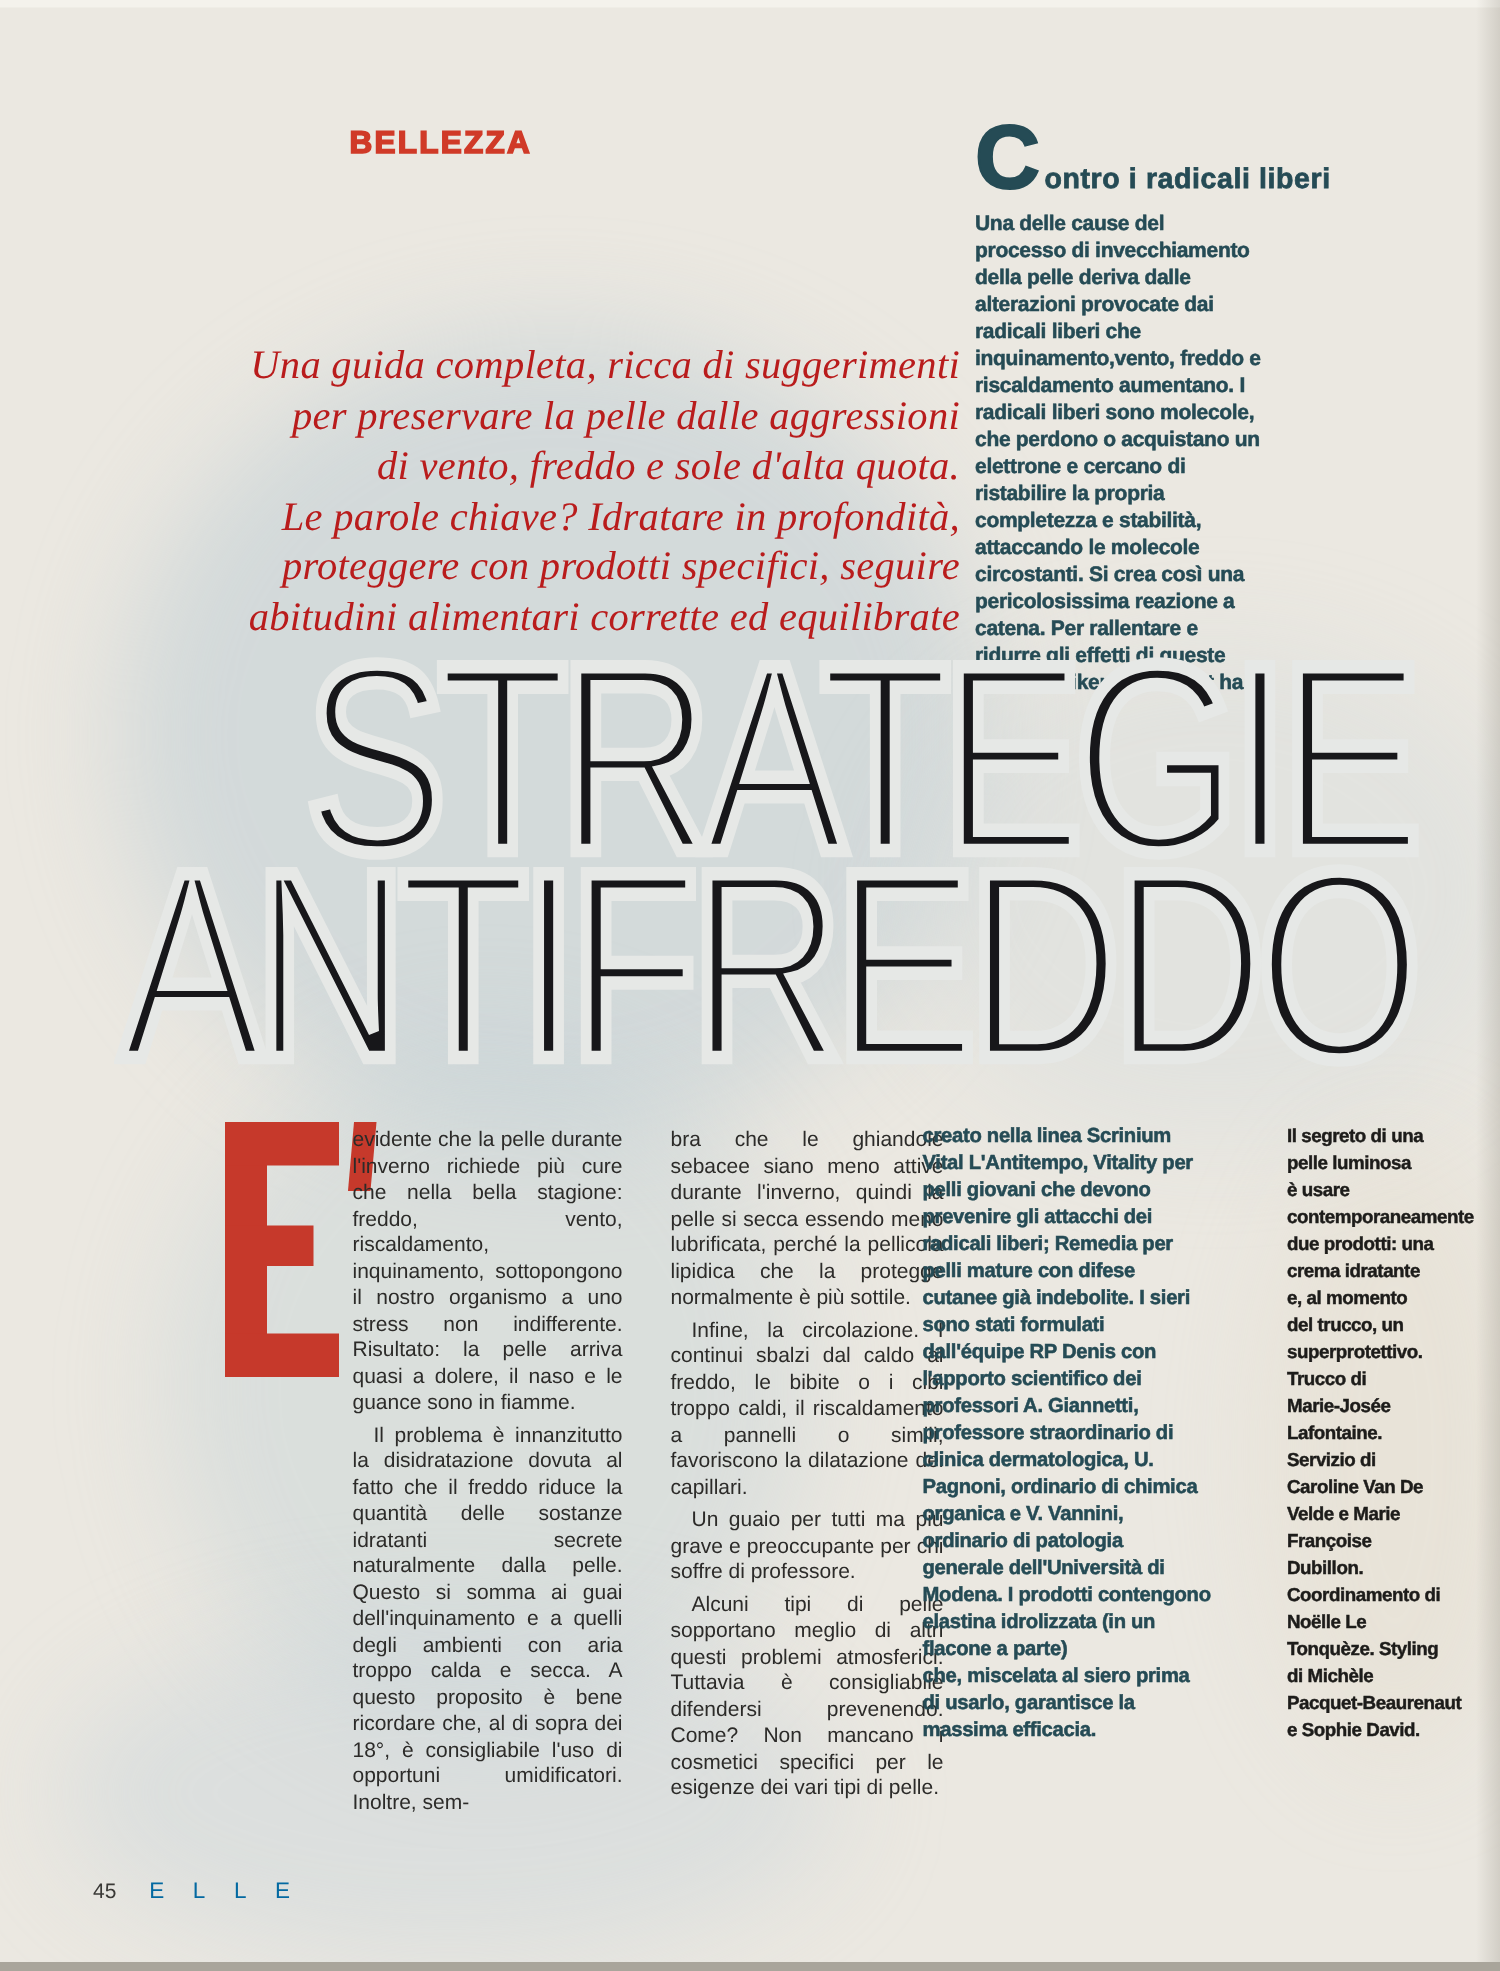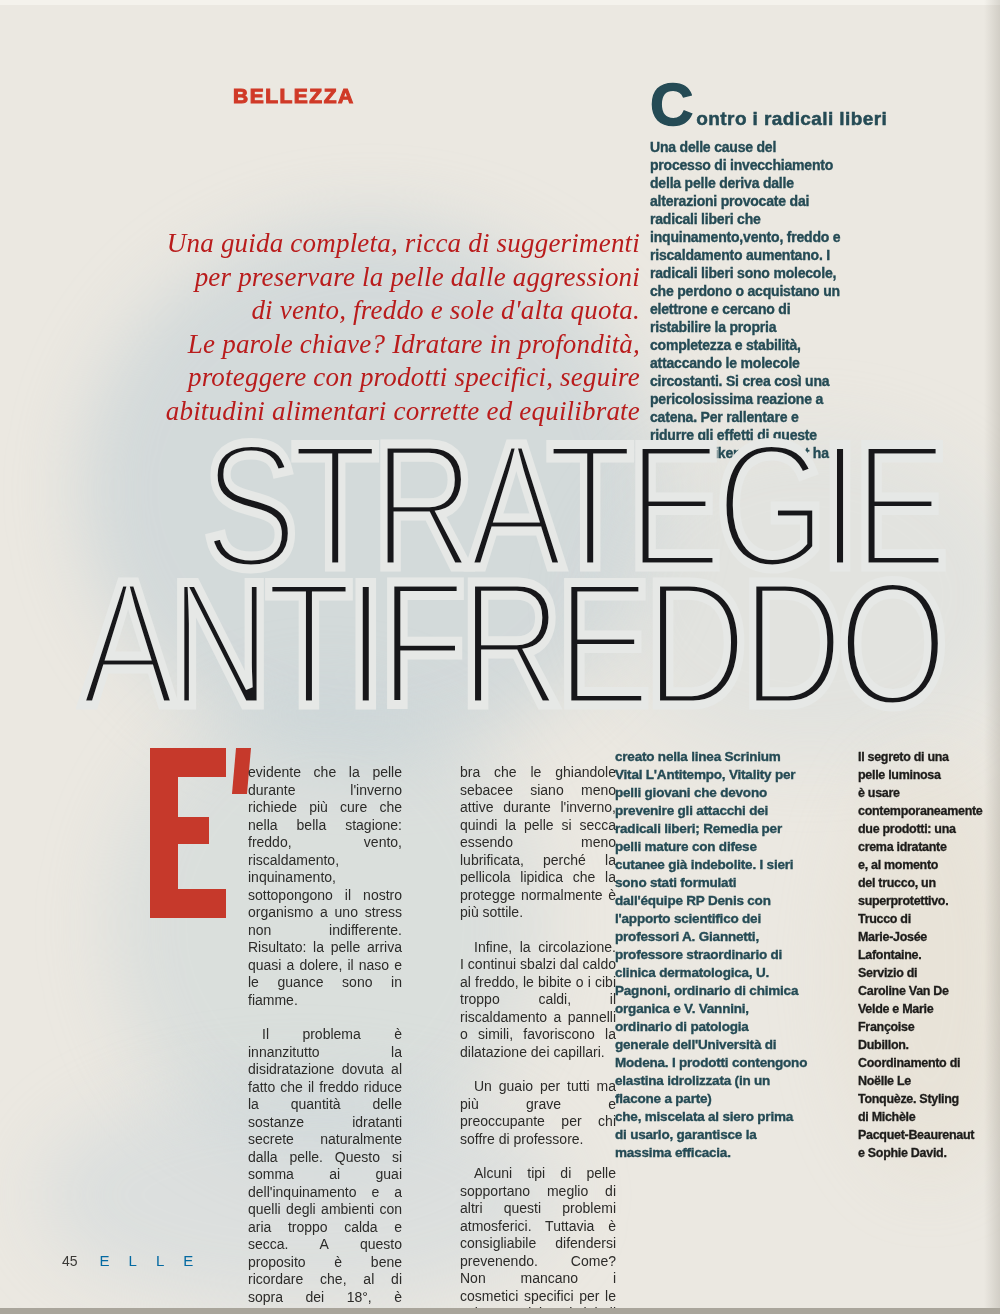--- a/index.html
+++ b/index.html
@@ -70,21 +70,21 @@
   .dropcap-e .bar{position:absolute;background:#c6392b;}
   .dc-spine{left:0;top:0;width:28px;height:170px;}
   .dc-top{left:0;top:0;width:76px;height:29px;}
   .dc-mid{left:0;top:69px;width:59px;height:27px;}
   .dc-bot{left:0;top:141px;width:76px;height:29px;}
   .dc-apos{left:84px;top:0;width:15px;height:46px;transform:skewX(-5deg);}
   .sr-only{position:absolute;width:1px;height:1px;overflow:hidden;clip:rect(0 0 0 0);white-space:nowrap;}
 
   
   .bodycol{font-size:14px;line-height:17.5px;text-align:justify;color:#2c2b29;}
-  .bodycol p{margin:17px;}
+  .bodycol p{margin:4px;}
   .bodycol p + p{text-indent:14px;}
   .col1{left:231px;top:747px;width:188px;}
   .col2{left:443px;top:747px;width:190px;}
   .col3{
     left:615px;top:748px;width:214px;
     font-size:13.5px;font-weight:700;line-height:18px;letter-spacing:-0.2px;
     color:#254b55;-webkit-text-stroke:0.35px #254b55;white-space:pre-line;
   }
   .col4{
     left:858px;top:748px;width:128px;

